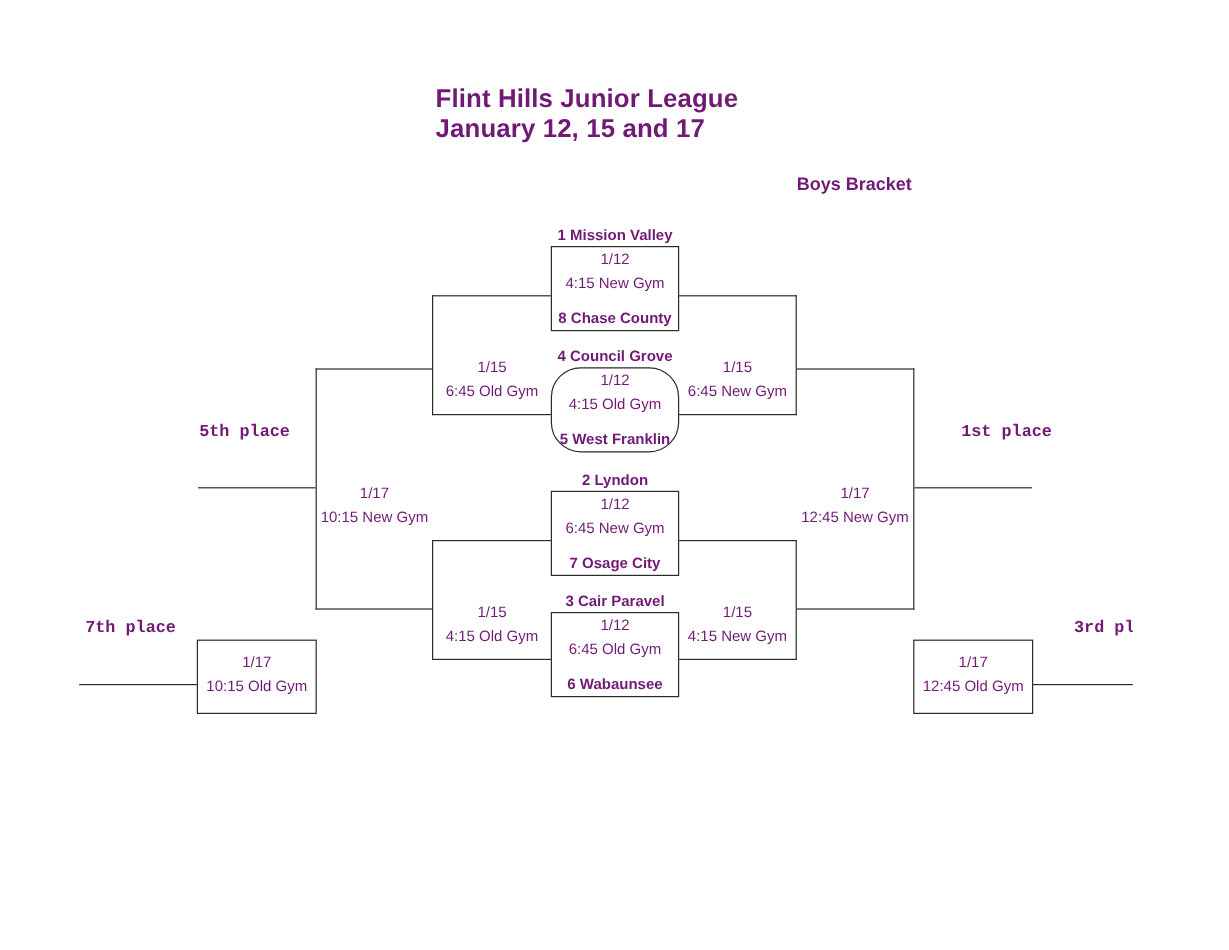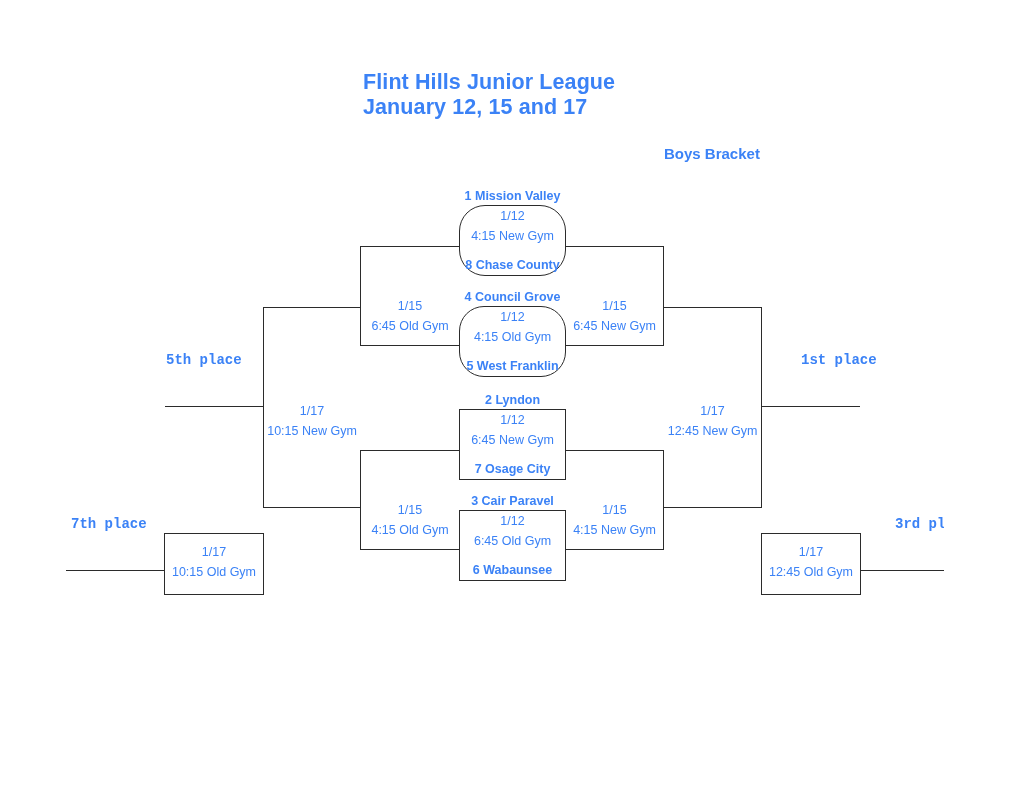--- a/index.html
+++ b/index.html
@@ -6,21 +6,21 @@
     margin: 0;
     padding: 0;
     background: #ffffff;
   }
   #page {
     position: relative;
     width: 944px;
     height: 792px;
     background: #ffffff;
     font-family: "Liberation Sans", sans-serif;
-    color: #3b82f6;
+    color: #701a75;
     overflow: hidden;
   }
 
   
   .title-block {
     position: absolute;
     left: 363px;
     top: 70px;
     font-size: 21.5px;
     font-weight: bold;
@@ -156,21 +156,21 @@
 <body>
 
 <div id="page">
 
   <div class="title-block">
     <span class="title-line">Flint Hills Junior League</span>
     <span class="title-line">January 12, 15 and 17</span>
   </div>
   <div class="bracket-label">Boys Bracket</div>
 
-  <div class="game-box" style="left:459px; top:205px;border-radius:26px;">
+  <div class="game-box" style="left:459px; top:205px;">
     <span class="team-top">1 Mission Valley</span>
     <span class="game-date">1/12</span>
     <span class="game-time">4:15 New Gym</span>
     <span class="team-bottom">8 Chase County</span>
   </div>
 
   <div class="game-box" style="left:459px; top:306px;border-radius:25px;">
     <span class="team-top">4 Council Grove</span>
     <span class="game-date">1/12</span>
     <span class="game-time">4:15 Old Gym</span>

